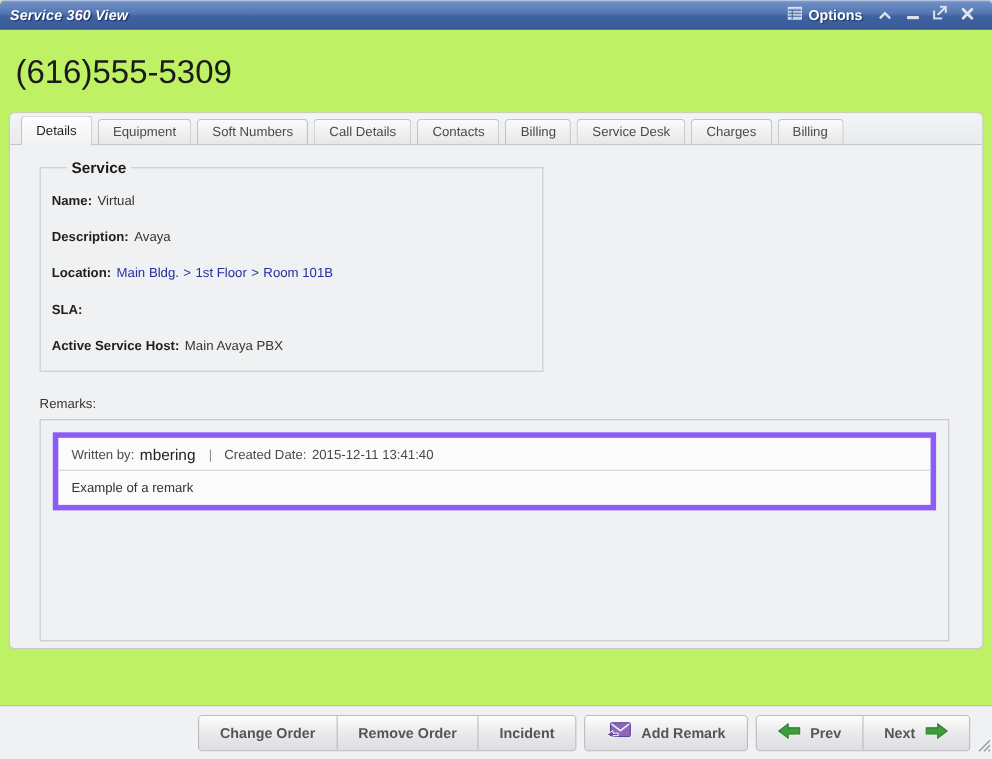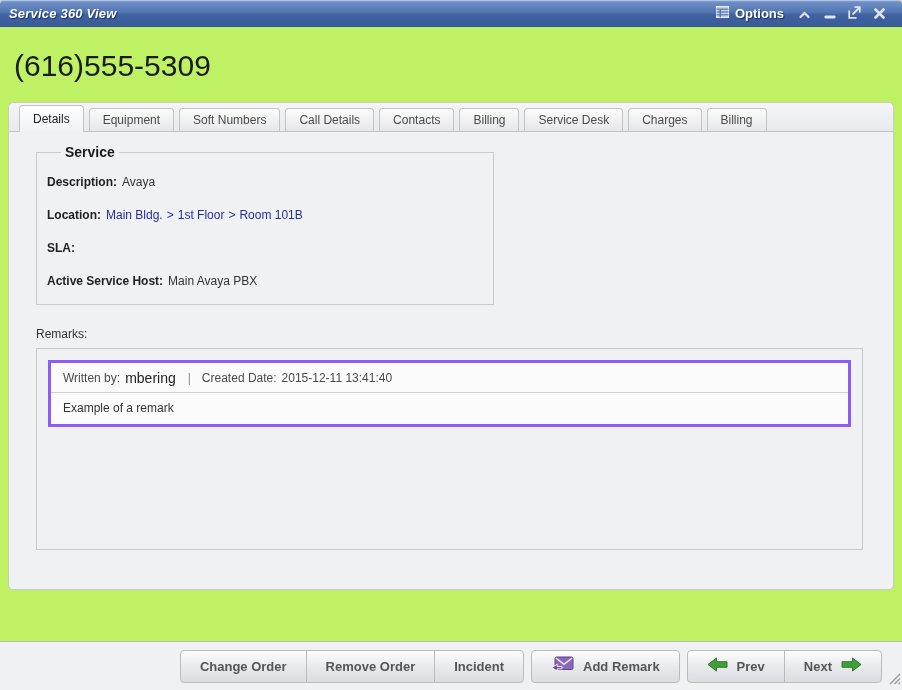--- a/index.html
+++ b/index.html
@@ -70,21 +70,21 @@
   }
   .service-legend { font-size:14px; font-weight:bold; color:#1a1a1a; padding:0 4px; margin-left:14px; }
   .field-row { margin-top:19px; font-size:12px; color:#333; }
   .field-row:first-of-type { margin-top:9px; }
   .field-label { font-weight:bold; color:#1f1f1f; margin-right:5px; }
   .loc-link { color:#252fa0; text-decoration:none; cursor:pointer; }
   .loc-sep { color:#252fa0; margin:0 4px; }
   
   .remarks-label { margin-top:22px; font-size:12px; color:#333; }
   .remarks-box { margin-top:7px; height:202px; border:1px solid #c7c8ca; padding:11px; }
-  .remark-entry { border:3px solid #8b5cf6; background:#fbfbfc; }
+  .remark-entry { border:5px solid #8b5cf6; background:#fbfbfc; }
   .remark-head {
     display:flex; align-items:center; height:30px; padding:0 12px;
     border-bottom:1px solid #d0d1d3; font-size:12px; color:#4a4a4a;
   }
   .remark-author { font-size:14px; color:#222; margin:0 12px 0 5px; }
   .remark-divider { color:#8d8d8d; margin-right:11px; }
   .remark-created-label { margin-right:5px; }
   .remark-text { height:31px; line-height:31px; padding:0 12px; font-size:12px; color:#333; }
   
   .toolbar {
@@ -173,20 +173,23 @@
       <div class="tab">Service Desk</div>
       <div class="tab">Charges</div>
       <div class="tab">Billing</div>
     </div>
 
     <div class="panel-content">
 
       <fieldset class="service-fieldset">
         <legend class="service-legend">Service</legend>
 
+        <div class="field-row">
+          <span class="field-label">Name:</span><span>Virtual</span>
+        </div>
 
         <div class="field-row">
           <span class="field-label">Description:</span><span>Avaya</span>
         </div>
 
         <div class="field-row">
           <span class="field-label">Location:</span><a class="loc-link">Main Bldg.</a><span class="loc-sep">&gt;</span><a class="loc-link">1st Floor</a><span class="loc-sep">&gt;</span><a class="loc-link">Room 101B</a>
         </div>
 
         <div class="field-row">

